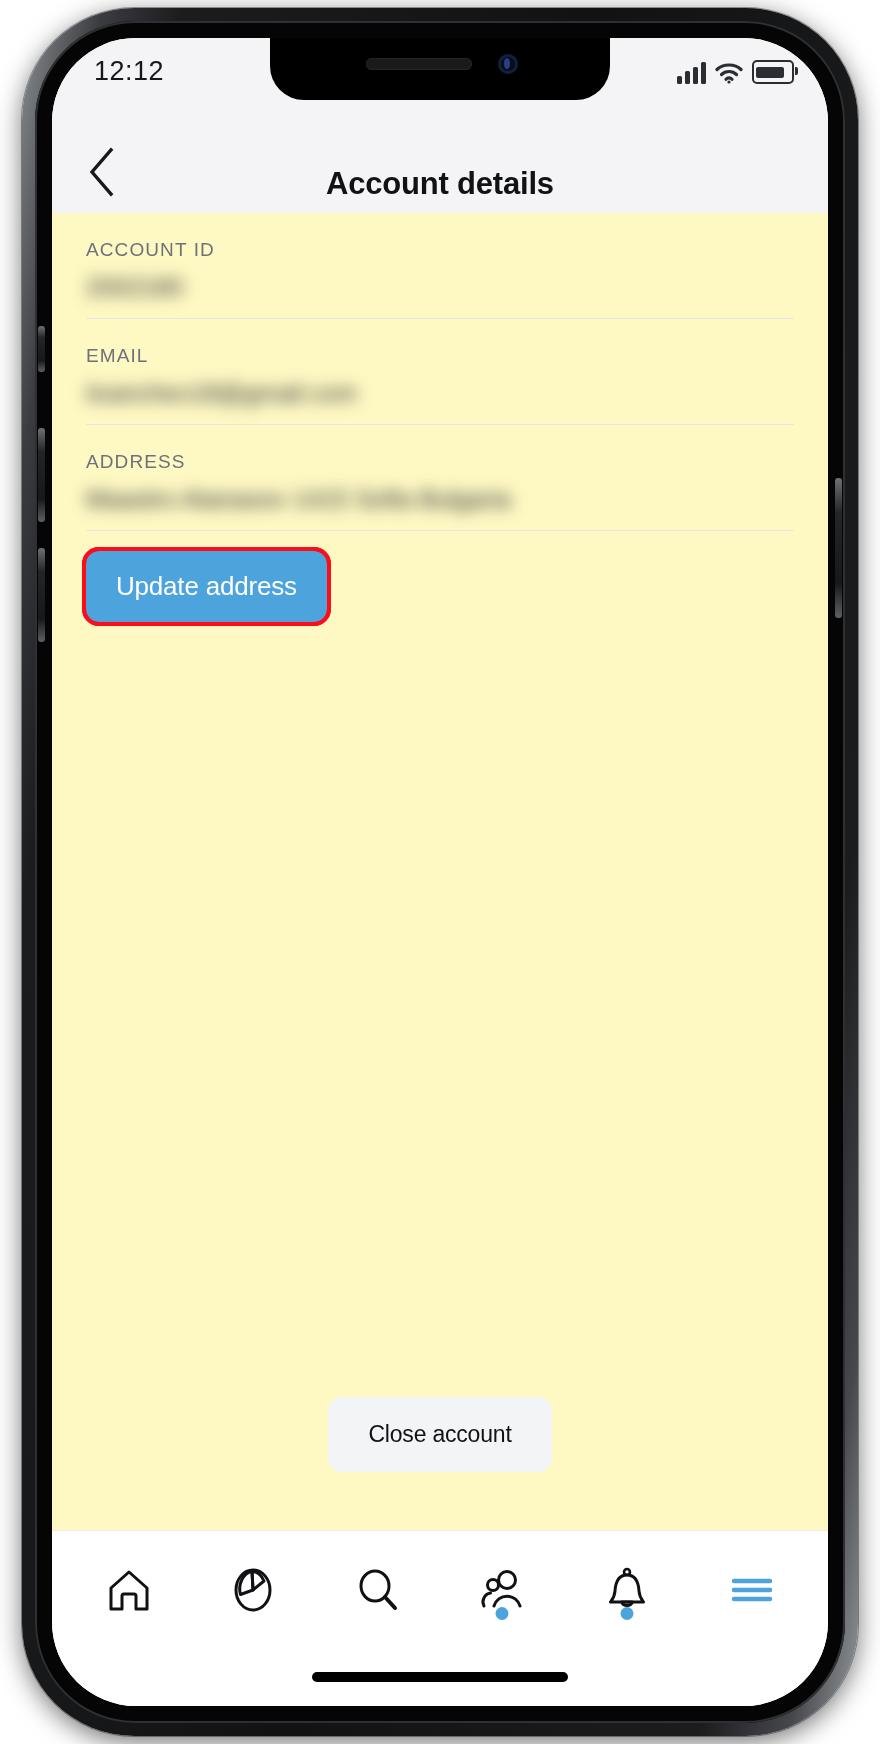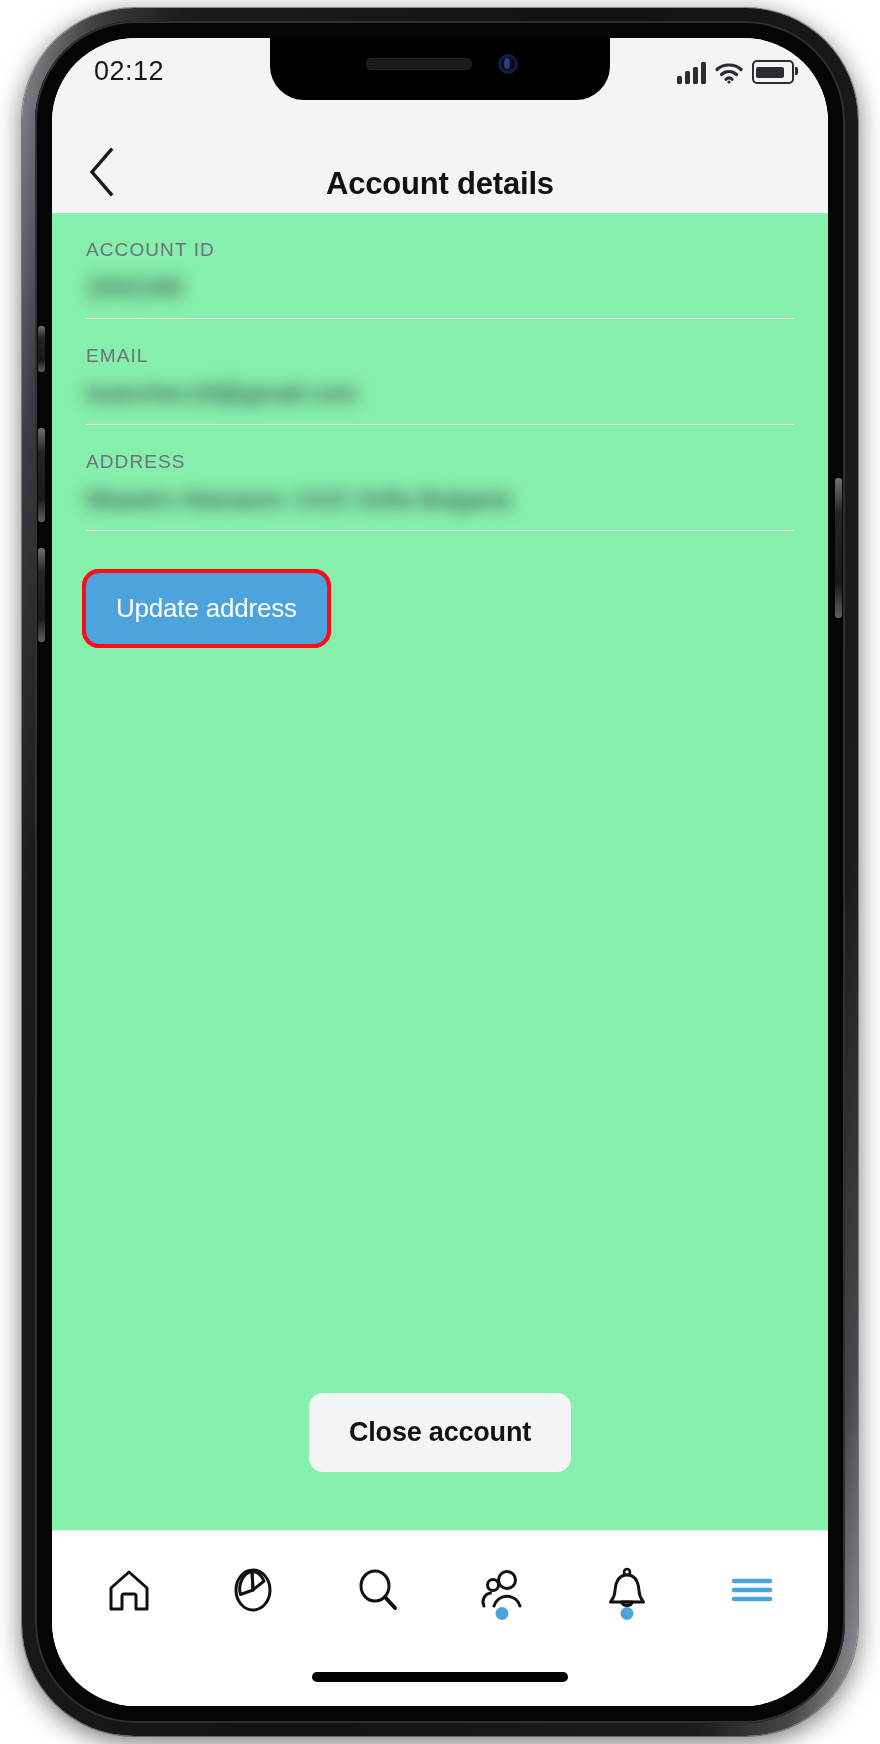--- a/index.html
+++ b/index.html
@@ -183,21 +183,21 @@
     font-size: 31px;
     font-weight: 700;
     color: #111215;
     letter-spacing: -0.2px;
     margin-top: 24px;
   }
 
   
   #content {
     flex: 1;
-    background: #86efac;
+    background: #fef9c3;
     padding: 0 34px;
     display: flex;
     flex-direction: column;
     overflow: hidden;
   }
   .field-row {
     padding-top: 26px;
     padding-bottom: 16px;
     border-bottom: 1px solid #e6e6e8;
   }
@@ -214,21 +214,21 @@
     color: #2a2d33;
     font-weight: 500;
     filter: blur(8px);
     -webkit-filter: blur(8px);
     display: inline-block;
     white-space: nowrap;
     user-select: none;
   }
 
   #update-address-wrap {
-    margin-top: 42px;
+    margin-top: 20px;
     align-self: flex-start;
   }
   #update-address-button {
     display: inline-block;
     background: #4da3dc;
     color: #ffffff;
     font-size: 26px;
     font-weight: 500;
     padding: 20px 30px;
     border-radius: 13px;
@@ -244,22 +244,22 @@
   #spacer { flex: 1; }
 
   #close-account-wrap {
     display: flex;
     justify-content: center;
     padding-bottom: 58px;
   }
   #close-account-button {
     background: #f3f4f6;
     color: #111215;
-    font-size: 27px;
-    font-weight: 700;
+    font-size: 23px;
+    font-weight: 400;
     padding: 24px 40px;
     border-radius: 14px;
     border: none;
     cursor: pointer;
     font-family: "Liberation Sans", sans-serif;
     letter-spacing: -0.2px;
   }
 
   
   #tab-bar {
@@ -320,21 +320,21 @@
   <div class="side-btn" id="btn-power"></div>
 
   <div id="screen-bezel">
     <div id="screen">
 
       <div id="status-bar">
         <div id="notch">
           <div id="notch-speaker"></div>
           <div id="notch-camera"></div>
         </div>
-        <div id="status-time">02:12</div>
+        <div id="status-time">12:12</div>
         <div id="status-icons">
           <div class="sig-bars">
             <i></i>
               <i></i>
               <i></i>
               <i></i>
           </div>
           <svg width="28" height="22" viewBox="0 0 28 22">
             <path d="M2 7.5 C8 1.5, 20 1.5, 26 7.5" stroke="#2b2d33" stroke-width="3.2" fill="none" stroke-linecap="round"></path>
             <path d="M6.5 12.5 C10.5 8.5, 17.5 8.5, 21.5 12.5" stroke="#2b2d33" stroke-width="3.2" fill="none" stroke-linecap="round"></path>

